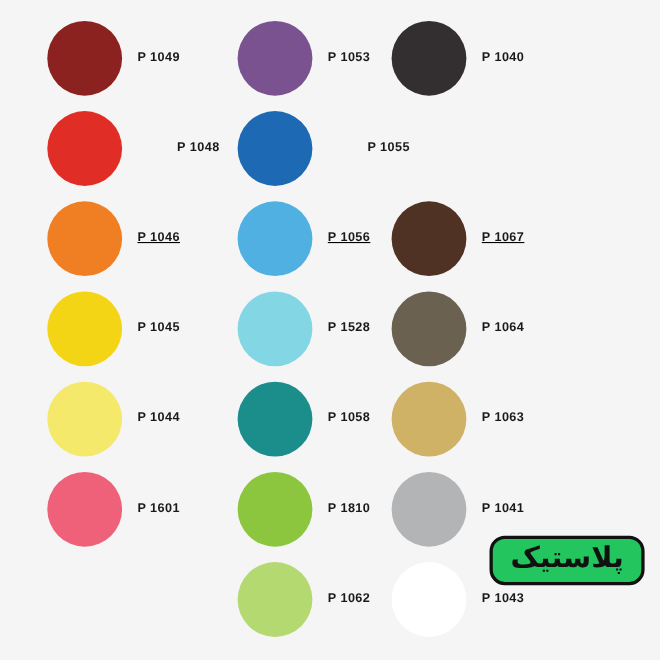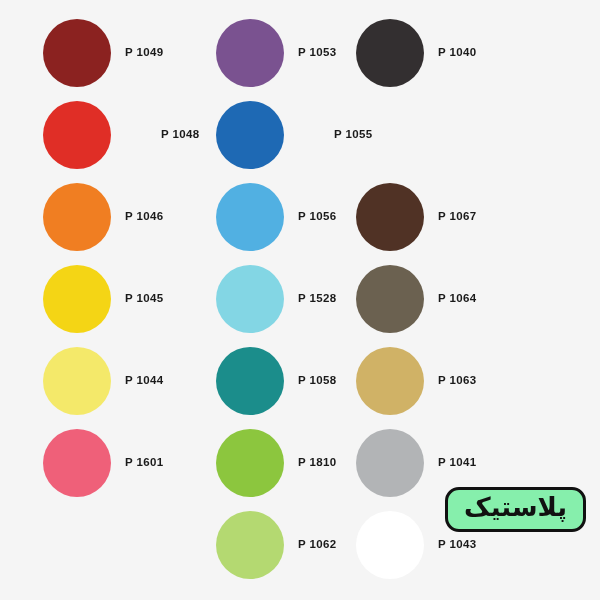--- a/index.html
+++ b/index.html
@@ -32,21 +32,21 @@
   .swatch-row {
     position: absolute;
     left: 0;
     width: 200px;
     height: 82px;
     display: flex;
     align-items: center;
   }
   .row-0 { top: 12px; }
   .row-1 { top: 94px; gap: 36px; }
-  .row-2 { top: 176px; }
+  .row-2 { top: 176px; text-decoration: underline; }
   .row-3 { top: 258px; }
   .row-4 { top: 340px; }
   .row-5 { top: 422px; }
   .row-6 { top: 504px; }
 
   .swatch-dot {
     width: 68px;
     height: 68px;
     border-radius: 50%;
     flex: 0 0 auto;
@@ -166,17 +166,17 @@
     <div class="swatch-row row-5">
       <span class="swatch-dot" style="background-color: rgb(178, 180, 182);"></span>
       <span class="swatch-label">P 1041</span>
     </div>
     <div class="swatch-row row-6">
       <span class="swatch-dot" style="background-color: rgb(255, 255, 255);"></span>
       <span class="swatch-label">P 1043</span>
     </div>
   </div>
 
-  <div id="brand-watermark" style="border-color: rgb(17, 17, 17); background-color: #86efac;">
+  <div id="brand-watermark" style="border-color: rgb(17, 17, 17); background-color: #22c55e;">
     <span class="brand-text">پلاستیک</span>
   </div>
 
 </div>
 
 </body></html>

